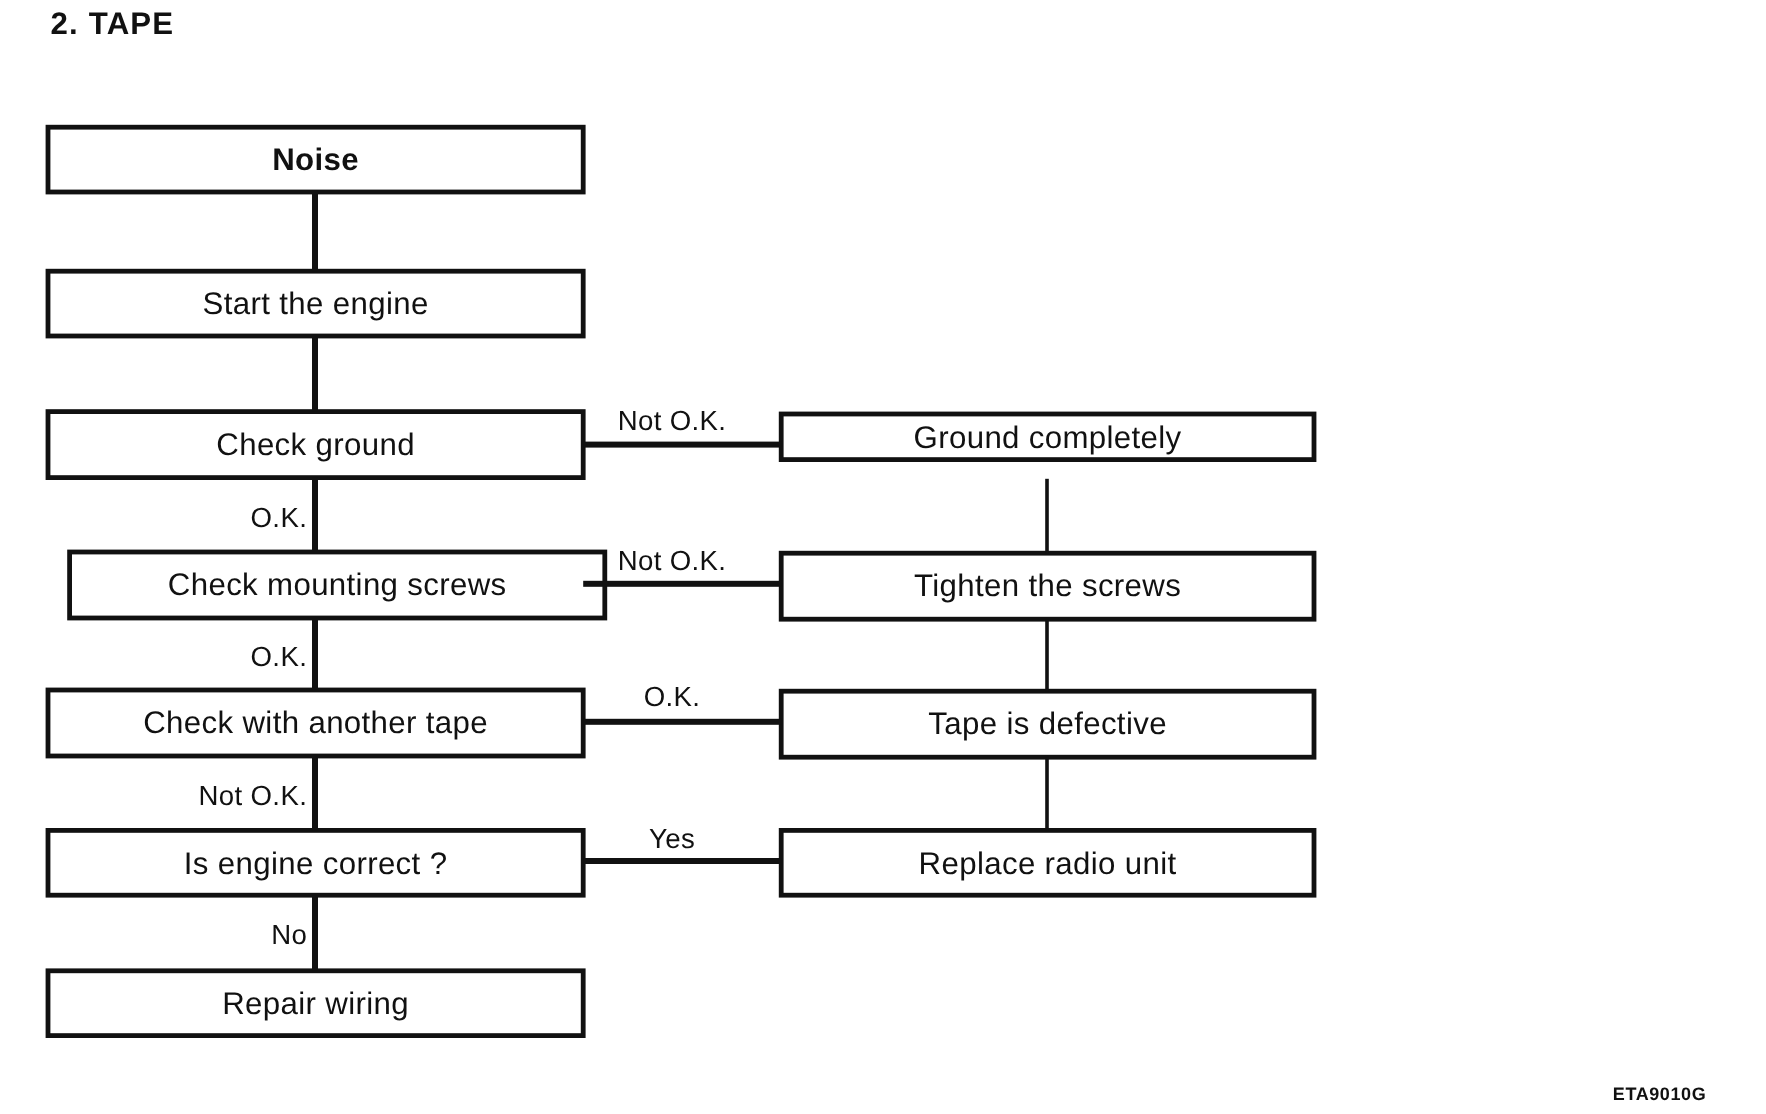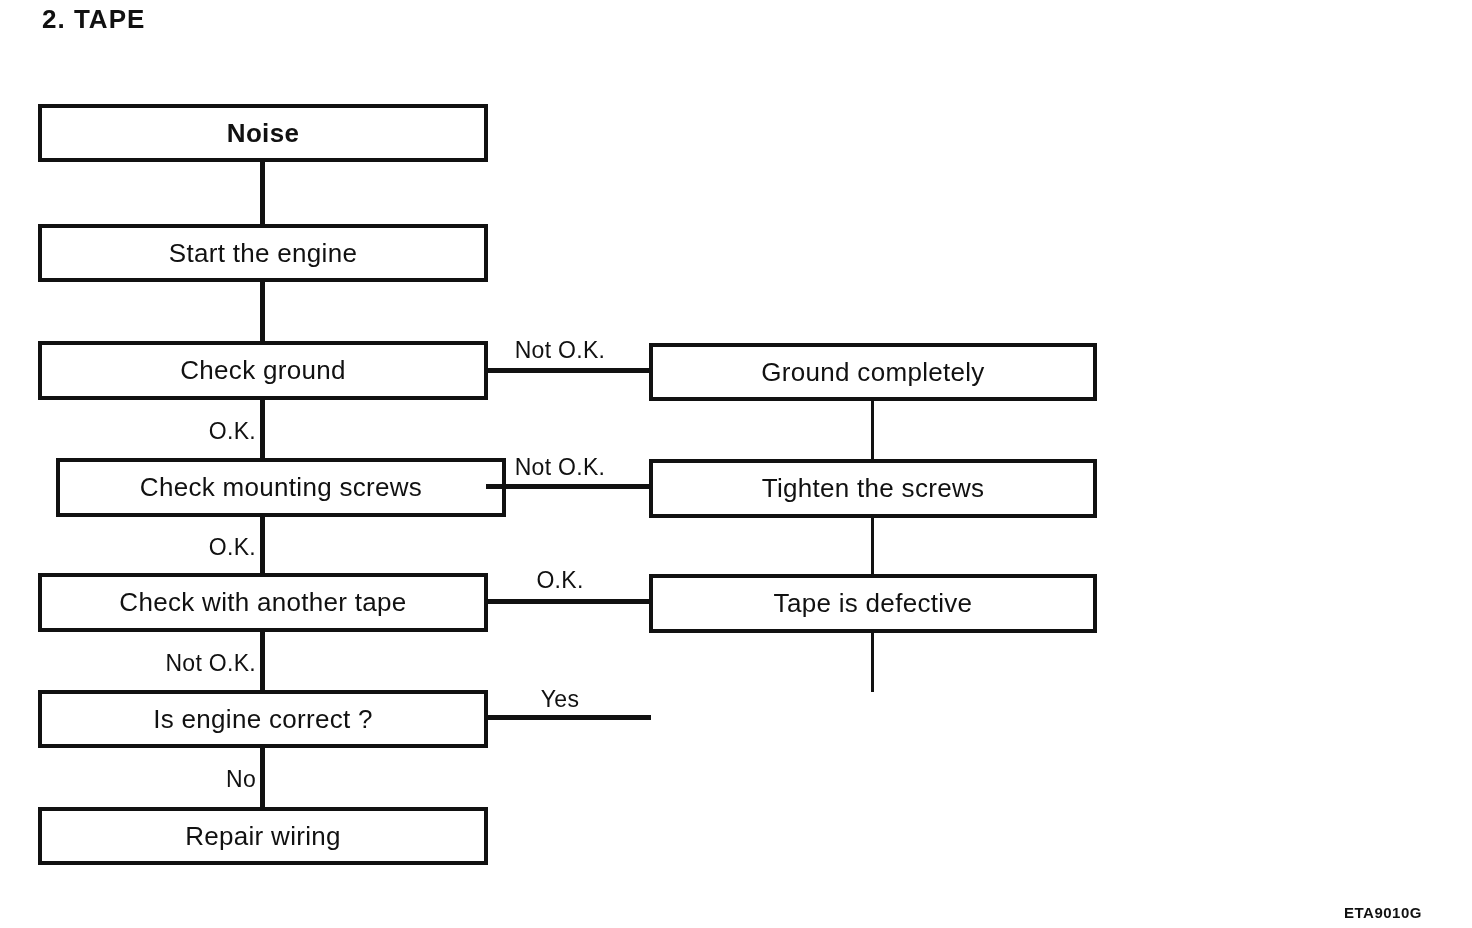--- a/index.html
+++ b/index.html
@@ -102,28 +102,31 @@
   <div class="node left-col" style="top:573px;height:59px;">
     <span>Check with another tape</span>
   </div>
   <div class="node left-col" style="top:690px;height:58px;">
     <span>Is engine correct ?</span>
   </div>
   <div class="node left-col" style="top:807px;height:58px;">
     <span>Repair wiring</span>
   </div>
 
-  <div class="node right-col" style="top:343px;height:58px;">
+  <div class="node right-col" style="top:343px;height:42px;">
     <span>Ground completely</span>
   </div>
   <div class="node right-col" style="top:574px;height:59px;">
     <span>Tape is defective</span>
   </div>
   <div class="node right-col" style="top:459px;height:59px;">
     <span>Tighten the screws</span>
+  </div>
+  <div class="node right-col" style="top:690px;height:58px;">
+    <span>Replace radio unit</span>
   </div>
 
   <div class="vline" style="left:260px;top:160px;height:66px;"></div>
   <div class="vline" style="left:260px;top:280px;height:63px;"></div>
   <div class="vline" style="left:260px;top:398px;height:62px;"></div>
   <div class="vline" style="left:260px;top:515px;height:60px;"></div>
   <div class="vline" style="left:260px;top:630px;height:62px;"></div>
   <div class="vline" style="left:260px;top:746px;height:63px;"></div>
 
   <div class="hline" style="top:368px;"></div>

